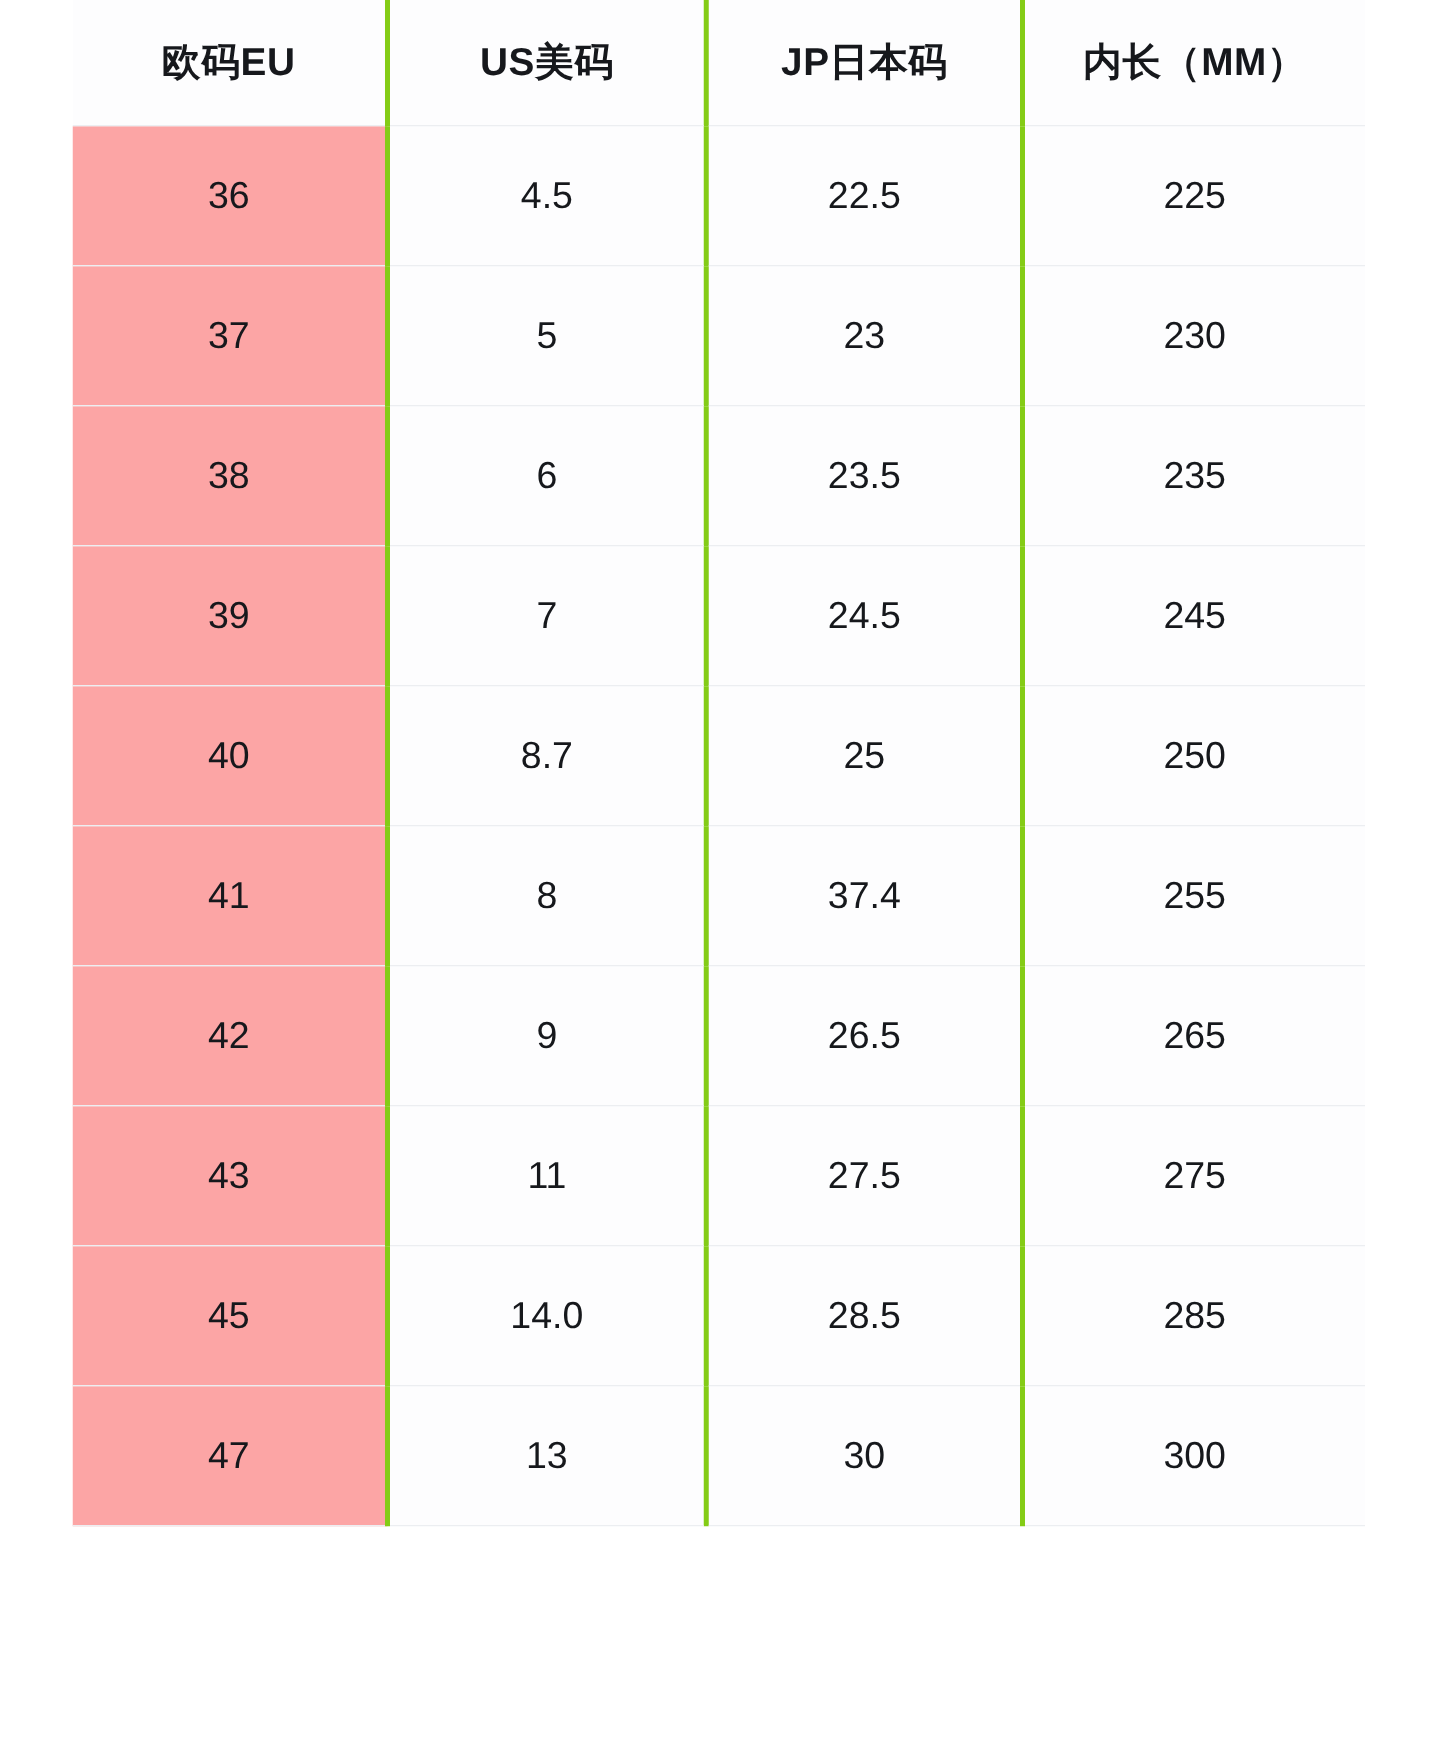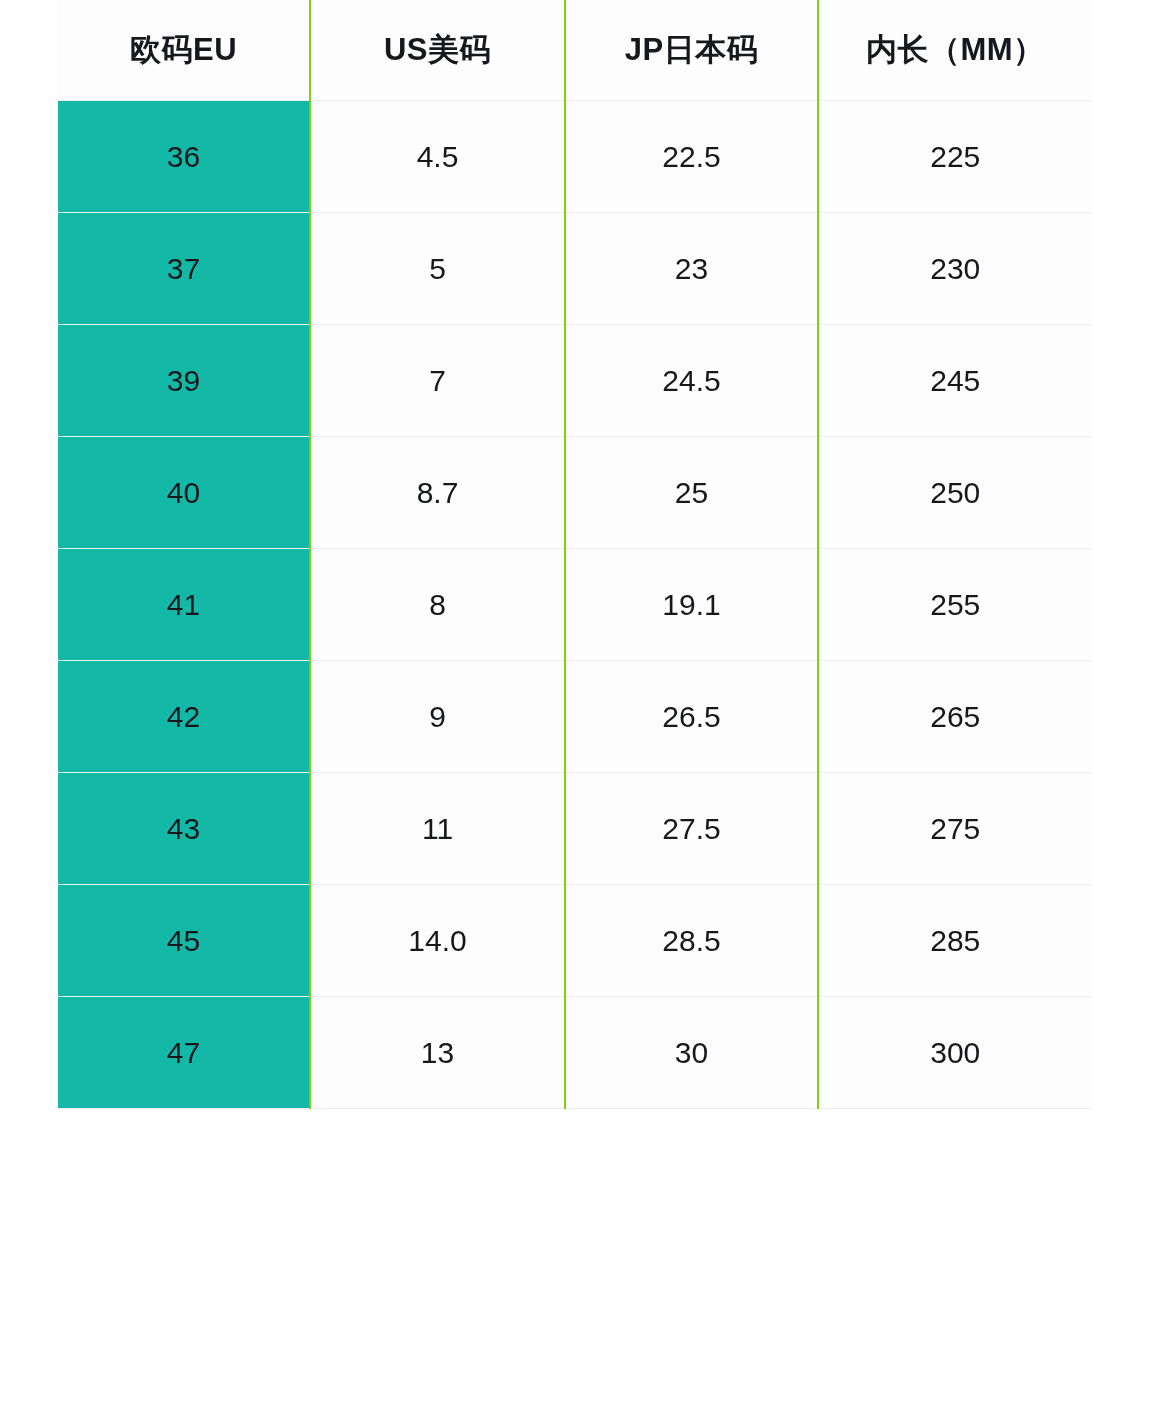--- a/index.html
+++ b/index.html
@@ -33,21 +33,21 @@
   }
 
   
   col.c1 { width: 252px; }
   col.c2 { width: 255px; }
   col.c3 { width: 253px; }
   col.c4 { width: 274px; }
 
   table.size-table th,
   table.size-table td {
-    border-right: 2px solid #84cc16;
+    border-right: 4px solid #84cc16;
     border-bottom: 1px solid #eceef1;
     text-align: center;
     vertical-align: middle;
     color: #16181c;
     background: #fdfdfe;
   }
   table.size-table th:last-child,
   table.size-table td:last-child {
     border-right: 1px solid #eceef1;
   }
@@ -63,21 +63,21 @@
 
   tbody td {
     height: 111px;
     font-size: 30px;
     font-weight: 400;
     padding: 0 4px;
   }
 
   
   tbody td.col-eu {
-    background: #14b8a6;
+    background: #fca5a5;
     text-align: center;
   }
 </style>
 </head>
 <body>
 
 <div id="size-table-wrap">
   <table class="size-table">
     <colgroup>
       <col class="c1">
@@ -100,35 +100,41 @@
           <td>22.5</td>
           <td>225</td>
         </tr>
         <tr>
           <td class="col-eu">37</td>
           <td>5</td>
           <td>23</td>
           <td>230</td>
         </tr>
         <tr>
+          <td class="col-eu">38</td>
+          <td>6</td>
+          <td>23.5</td>
+          <td>235</td>
+        </tr>
+        <tr>
           <td class="col-eu">39</td>
           <td>7</td>
           <td>24.5</td>
           <td>245</td>
         </tr>
         <tr>
           <td class="col-eu">40</td>
           <td>8.7</td>
           <td>25</td>
           <td>250</td>
         </tr>
         <tr>
           <td class="col-eu">41</td>
           <td>8</td>
-          <td>19.1</td>
+          <td>37.4</td>
           <td>255</td>
         </tr>
         <tr>
           <td class="col-eu">42</td>
           <td>9</td>
           <td>26.5</td>
           <td>265</td>
         </tr>
         <tr>
           <td class="col-eu">43</td>

